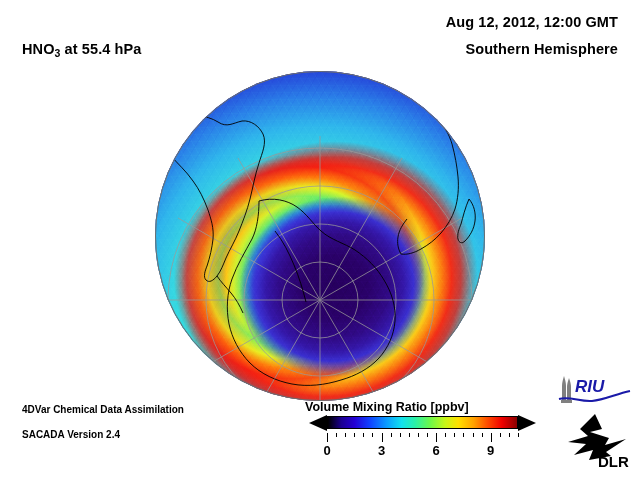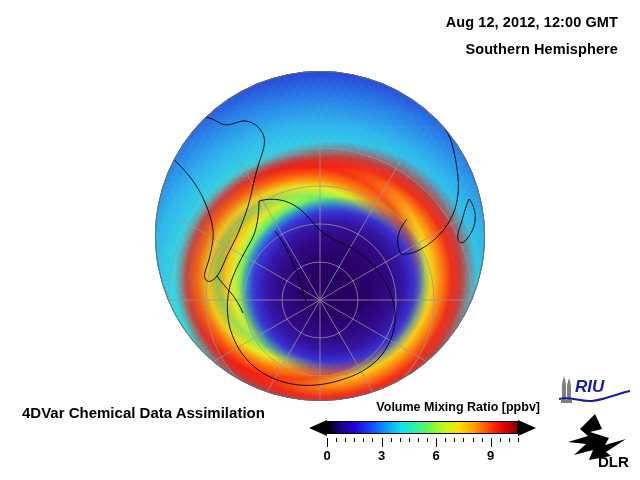--- a/index.html
+++ b/index.html
@@ -134,36 +134,35 @@
     border-radius: 50%;
     border: 1px solid #6e6e6e;
     box-sizing: border-box;
   }
   #vector-svg { position: absolute; inset: 0; }
 
   
   .ftr {
     position: absolute;
     left: 22px;
-    font-size: 15px;
+    font-size: 10px;
     font-weight: bold;
     white-space: nowrap;
   }
   #ftr-1 { top: 404px; }
   #ftr-2 { top: 429px; }
   #ftr-3 { top: 453px; }
 
   
   #cbar-block { position: absolute; left: 305px; top: 400px; width: 235px; }
   #cbar-title {
     font-size: 12.5px;
     font-weight: bold;
-    text-align: right;
+    text-align: left;
     white-space: nowrap;
-    margin-bottom: 5px;
   }
   #cbar-row { position: relative; height: 18px; }
   #cbar-bar {
     position: absolute;
     left: 22px;
     right: 22px;
     top: 2px;
     height: 13px;
     border: 1px solid #000;
     box-sizing: border-box;
@@ -217,20 +216,23 @@
   
   #riu-logo { position: absolute; left: 558px; top: 374px; width: 74px; height: 30px; }
   #dlr-logo { position: absolute; left: 562px; top: 412px; width: 70px; height: 58px; }
 </style>
 </head>
 <body>
 
 <div id="page">
 
 
+  <div class="hdr" id="hdr-left-2">
+    <span>HNO</span><span class="sub">3</span><span> at 55.4 hPa</span>
+  </div>
 
   <div class="hdr" id="hdr-right-1">Aug 12, 2012, 12:00 GMT</div>
   <div class="hdr" id="hdr-right-2">Southern Hemisphere</div>
 
   <div id="globe-wrap">
     <div id="globe-clip">
       <div class="layer" id="field-base"></div>
       <div class="layer" id="field-ring"></div>
       <div class="layer" id="field-ring2"></div>
       <div class="layer" id="field-core"></div>
@@ -297,20 +299,21 @@
           <path d="M60,322 C64,325 68,329 70,333"></path>
 
           <path d="M128,374 C136,370 145,369 153,371 C160,373 165,377 168,382"></path>
         </g>
       </svg>
     </div>
     <div id="globe-outline"></div>
   </div>
 
   <div class="ftr" id="ftr-1">4DVar Chemical Data Assimilation</div>
+  <div class="ftr" id="ftr-2">SACADA Version 2.4</div>
 
   <div id="cbar-block">
     <div id="cbar-title">Volume Mixing Ratio [ppbv]</div>
     <div id="cbar-row">
       <div class="cap" id="cap-left"></div>
       <div id="cbar-bar"></div>
       <div class="cap" id="cap-right"></div>
     </div>
     <div id="cbar-ticks">
         <div class="tick major" style="left: 22px;"></div>

